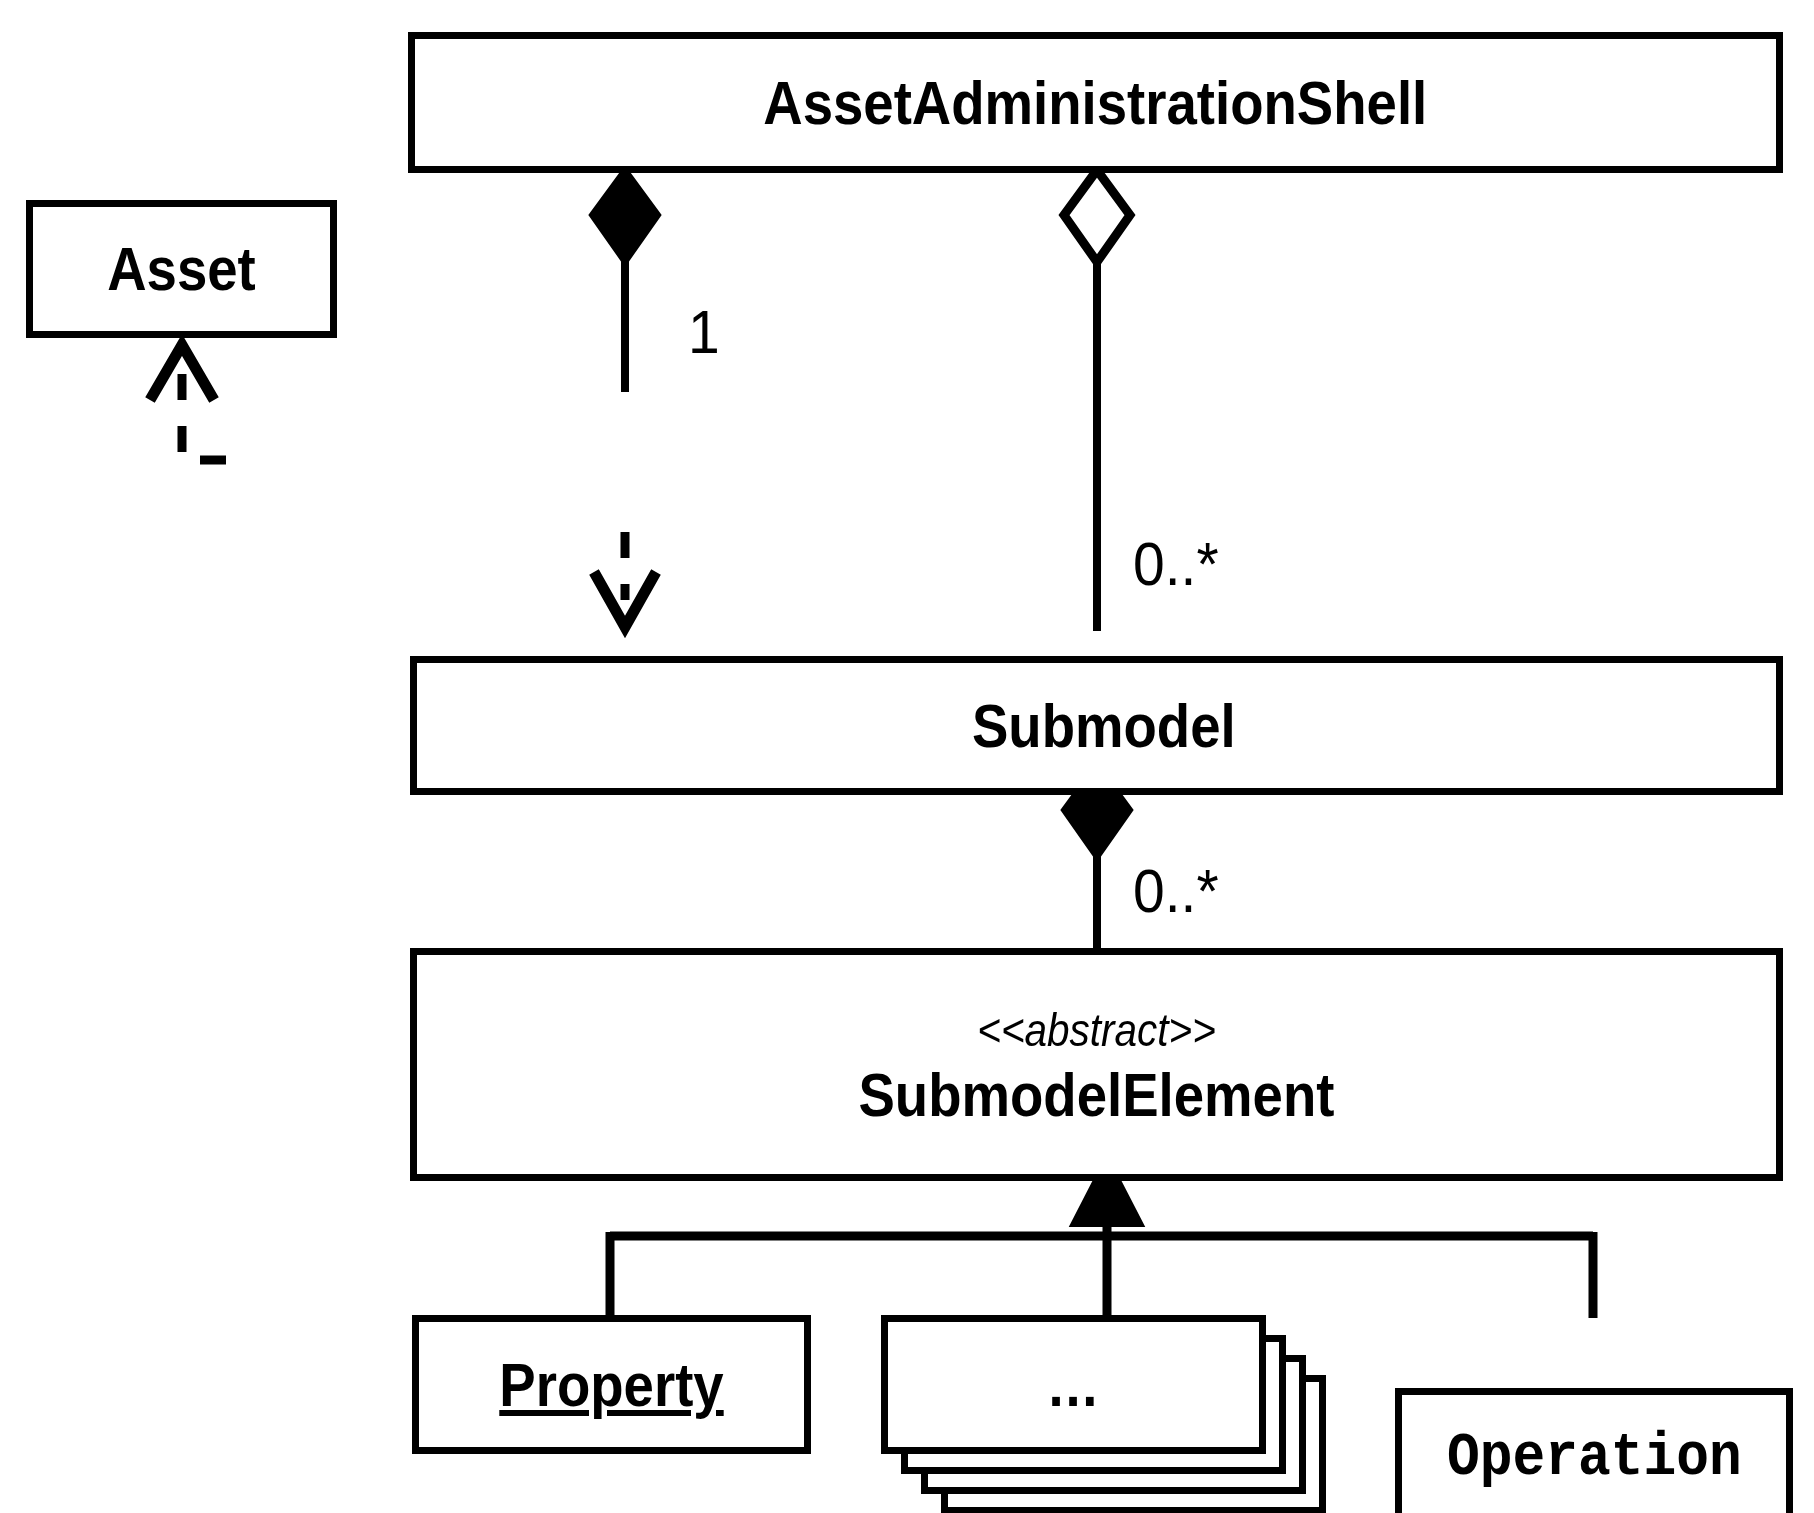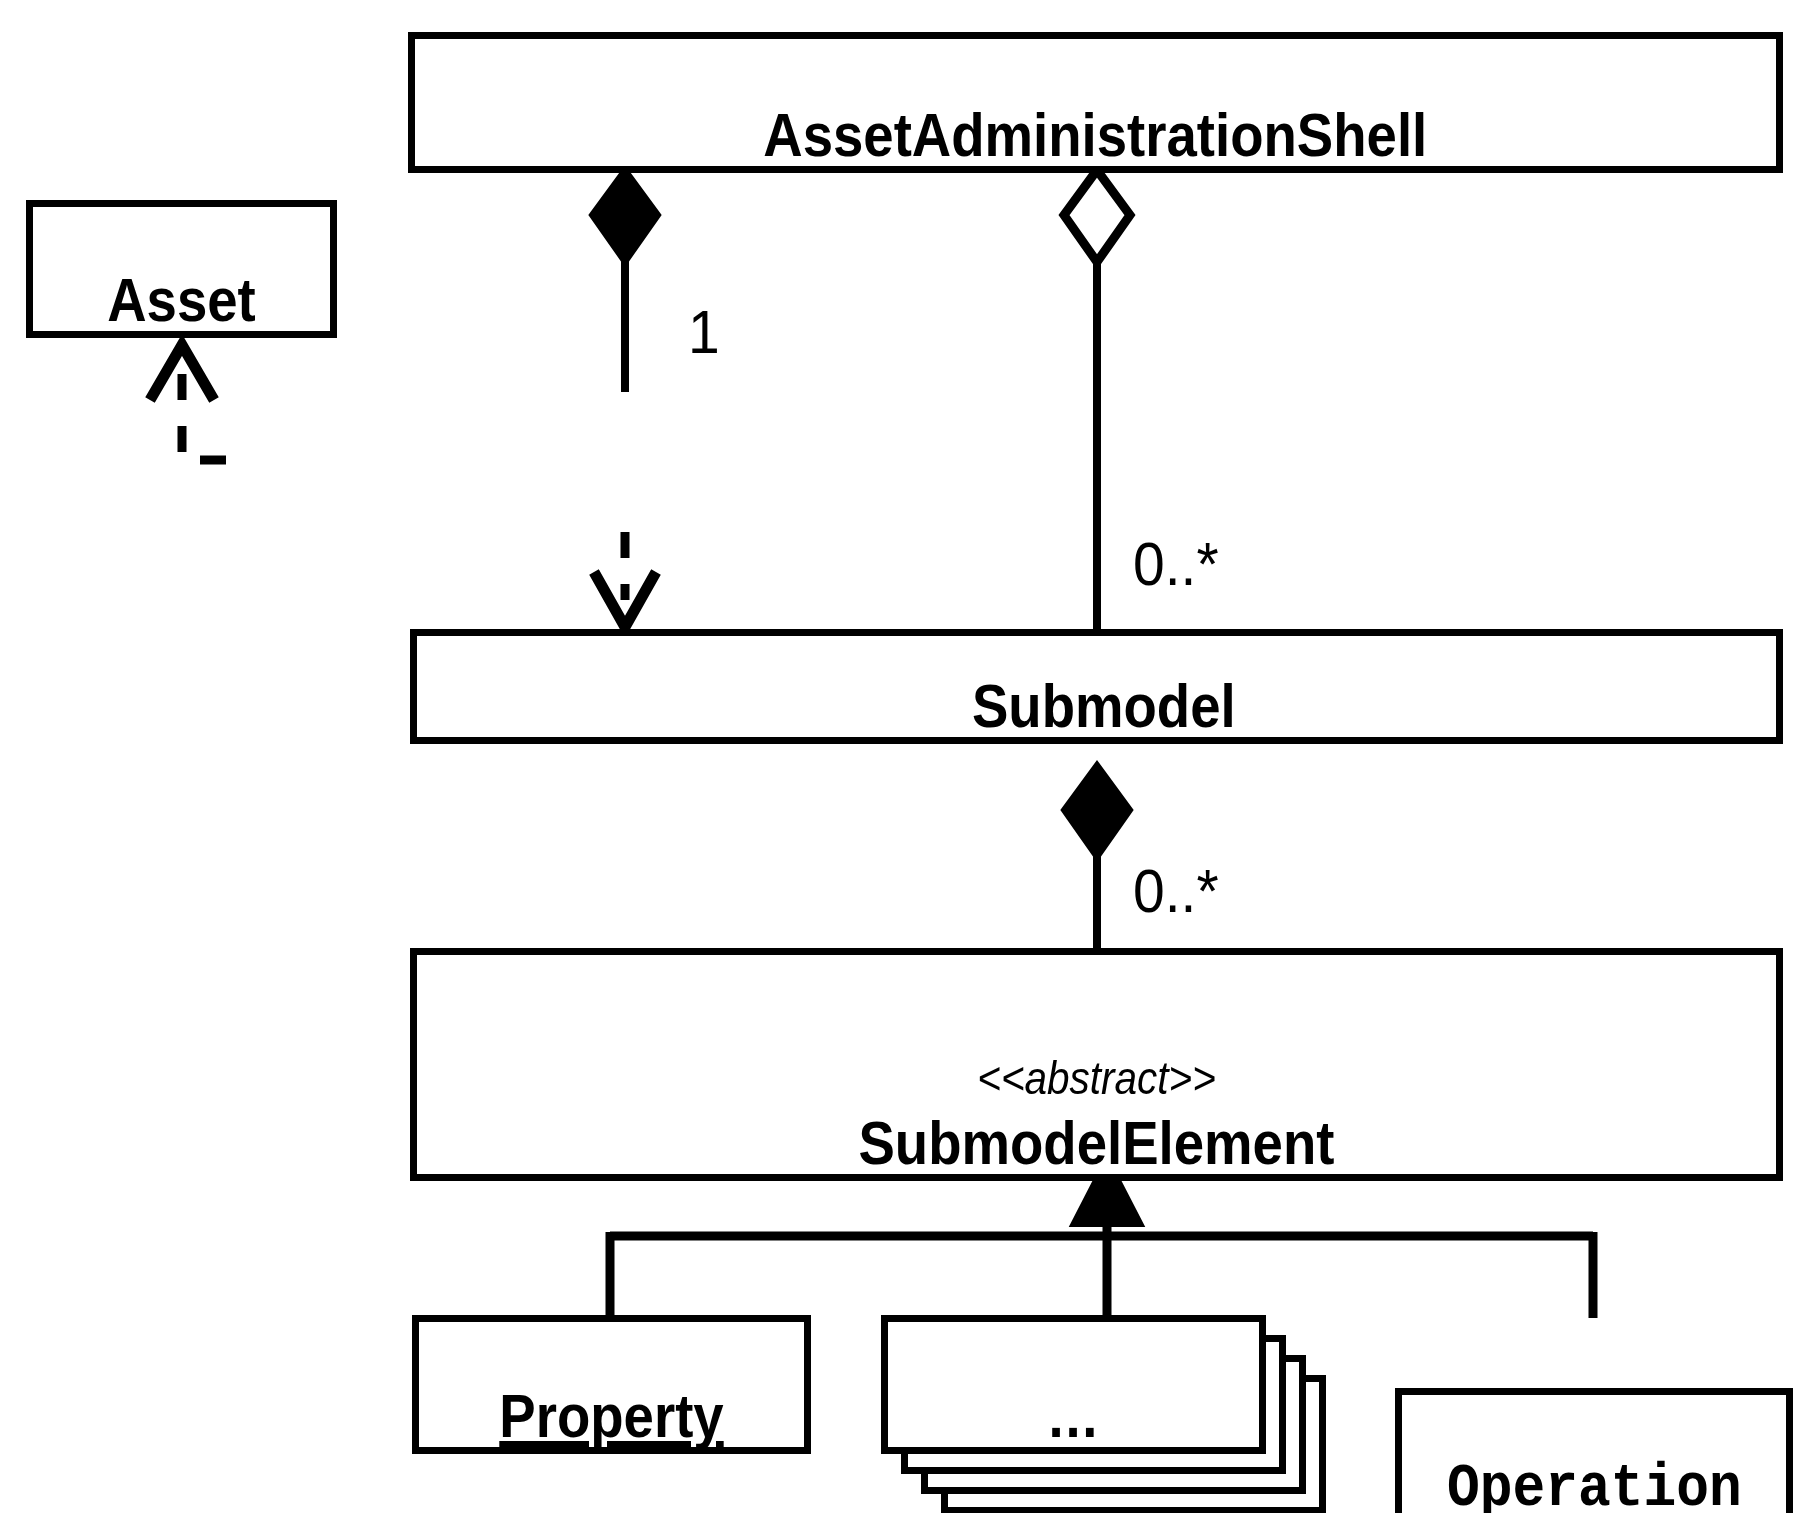--- a/index.html
+++ b/index.html
@@ -17,21 +17,21 @@
     overflow: hidden;
   }
   .node {
     position: absolute;
     box-sizing: border-box;
     background: #ffffff;
     border: 7px solid #000000;
     display: flex;
     flex-direction: column;
     align-items: center;
-    justify-content: flex-end;
+    justify-content: center;
     z-index: 20;
   }
   .node .title {
     font-weight: bold;
     color: #000000;
     line-height: 1.02;
     white-space: nowrap;
     transform: scaleX(0.88);
   }
   .node .stereo {
@@ -44,21 +44,21 @@
   
   #n-aas   { left:408px;  top:32px;   width:1375px; height:141px; }
   #n-aas .title { font-size: 62px; }
 
   #n-asset { left:26px;   top:200px;  width:311px;  height:138px; }
   #n-asset .title { font-size: 62px; }
 
   #n-assetinfo { left:223px; top:390px; width:818px; height:140px; }
   #n-assetinfo .title { font-size: 62px; }
 
-  #n-submodel { left:410px; top:629px; width:1373px; height:115px;padding-left:14px; }
+  #n-submodel { left:410px; top:656px; width:1373px; height:139px;padding-left:14px; }
   #n-submodel .title { font-size: 62px; }
 
   #n-sme   { left:410px;  top:948px;  width:1373px; height:233px; }
   #n-sme .stereo { font-size: 46px; margin-bottom: 6px; }
   #n-sme .title  { font-size: 62px; }
 
   #n-property { left:412px; top:1315px; width:399px; height:139px;text-decoration:underline; }
   #n-property .title { font-size: 62px; }
 
   #n-dots { left:881px; top:1315px; width:385px; height:139px; z-index:24; }

